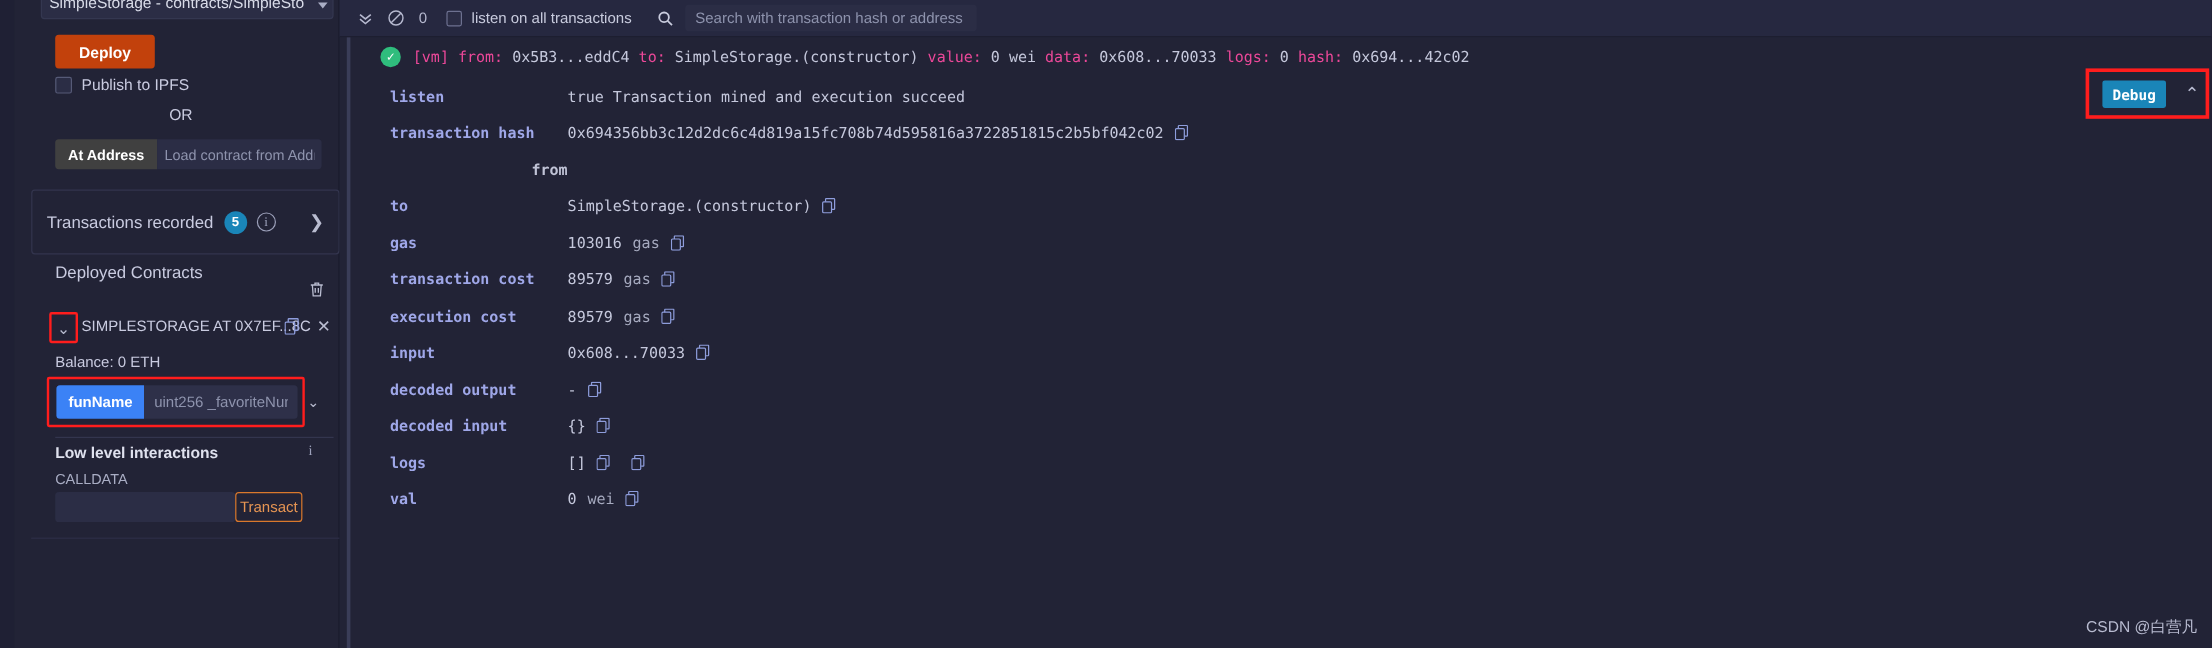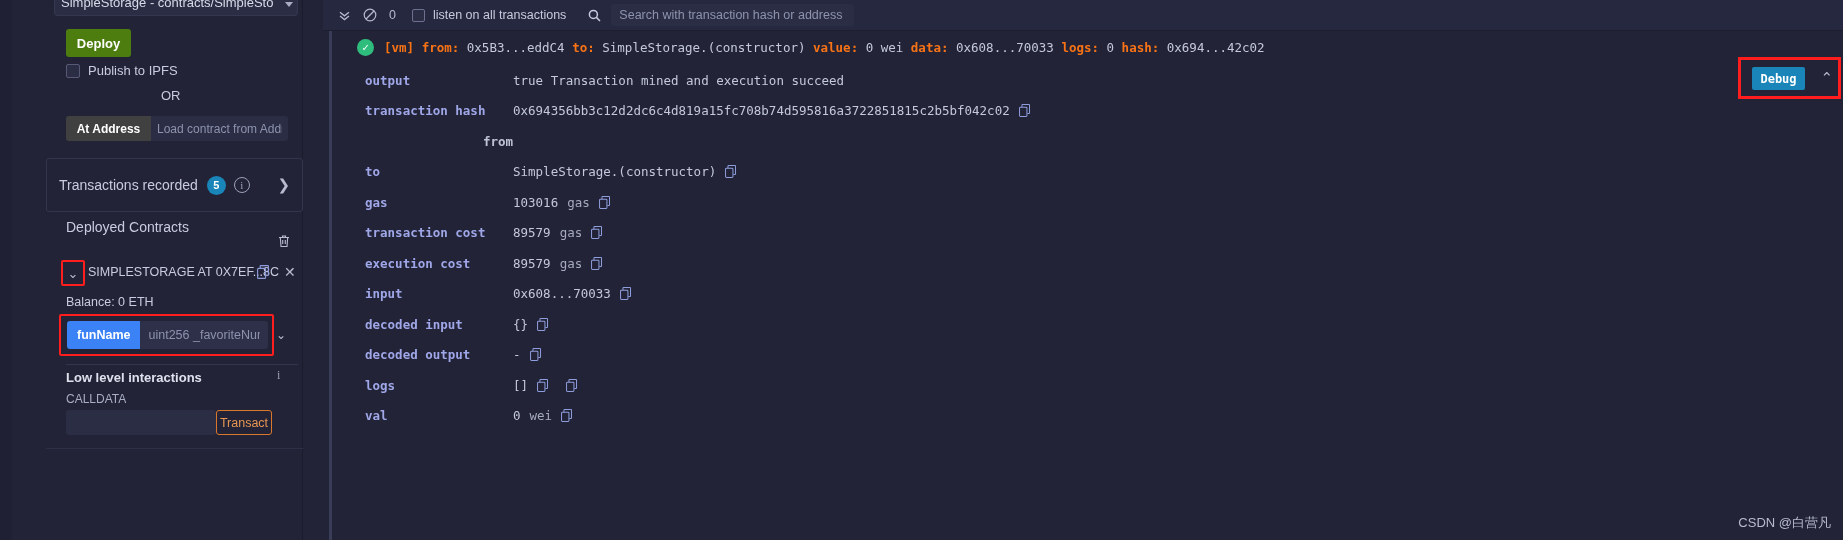--- a/index.html
+++ b/index.html
@@ -2,21 +2,21 @@
 <html><head>
 <meta charset="utf-8">
 <style>
   * { box-sizing: border-box; margin: 0; padding: 0; }
   html, body {
     width: 1843px; height: 540px;
     background: #222336;
     font-family: "Liberation Sans", sans-serif;
     overflow: hidden;
   }
-  #app { position: relative; width: 1843px; height: 540px; display: flex; gap: 20px; }
+  #app { position: relative; width: 1843px; height: 540px; display: flex; }
 
   
   #left-rail { width: 12px; height: 540px; background: #1f2034; flex: 0 0 12px; }
   #sidepanel {
     width: 271px; flex: 0 0 271px; height: 540px;
     background: #222336; color: #c9cbe0;
     position: relative; border-right: 1px solid #1a1b2c;
   }
 
   .contract-select {
@@ -25,22 +25,22 @@
     color: #d8dbe8; font-size: 13px; padding: 4px 18px 0 6px;
     white-space: nowrap; overflow: hidden;
   }
   .contract-select .caret {
     position: absolute; right: 4px; top: 11px;
     width: 0; height: 0; border-left: 4px solid transparent;
     border-right: 4px solid transparent; border-top: 5px solid #a9adc4;
   }
 
   .deploy-btn {
-    position: absolute; left: 34px; top: 29px; width: 65px; height: 28px;
-    background: #4d7c0f; border: none; border-radius: 3px;
+    position: absolute; left: 34px; top: 29px; width: 83px; height: 28px;
+    background: #c2410c; border: none; border-radius: 3px;
     color: #fff; font-size: 13px; font-weight: bold; cursor: pointer;
   }
   .ipfs-row { position: absolute; left: 34px; top: 63px; display: flex; align-items: center; gap: 8px; }
   .cbox {
     width: 14px; height: 14px; background: #2b2d45;
     border: 1px solid #565a77; border-radius: 2px; cursor: pointer;
   }
   .ipfs-row .lbl { font-size: 13px; color: #c9cbe0; }
 
   .or-text {
@@ -170,21 +170,21 @@
     display: flex; align-items: center; gap: 10px;
     font-family: "DejaVu Sans Mono", monospace; font-size: 12.5px;
   }
   .ok-circle {
     width: 17px; height: 17px; border-radius: 50%; background: #2fbd7d;
     display: flex; align-items: center; justify-content: center;
     color: #fff; font-size: 11px; font-weight: bold;
     flex: 0 0 17px;
   }
   .tx-header .seg { white-space: nowrap; }
-  .k { color: #f97316; font-weight: bold; }
+  .k { color: #ec4899; font-weight: normal; }
   .v { color: #c5c8dc; }
 
   .rows { position: absolute; left: 0; top: 34px; width: 100%; }
   .drow { height: 30.5px; display: flex; align-items: center; font-family: "DejaVu Sans Mono", monospace; }
   .dlabel {
     width: 190px; flex: 0 0 190px; padding-left: 42px;
     font-size: 12.5px; color: #9fa7e8; font-weight: bold;
   }
   .dlabel.plain { color: #c0c3d6; font-weight: bold; text-align: right; }
   .dval { font-size: 12.5px; color: #c5c8dc; display: flex; align-items: center; gap: 9px; }
@@ -314,21 +314,21 @@
     <div class="term-body">
       <div class="term-left-bar"></div>
 
       <div class="tx-header">
         <span class="ok-circle">✓</span>
         <span class="seg" id="hdr"><span class="k">[vm]</span> <span class="k">from:</span><span class="v"> 0x5B3...eddC4</span> <span class="k">to:</span><span class="v"> SimpleStorage.(constructor)</span> <span class="k">value:</span><span class="v"> 0 wei</span> <span class="k">data:</span><span class="v"> 0x608...70033</span> <span class="k">logs:</span><span class="v"> 0</span> <span class="k">hash:</span><span class="v"> 0x694...42c02</span></span>
       </div>
 
       <div class="rows" id="rows">
           <div class="drow">
-            <div class="dlabel">output</div>
+            <div class="dlabel">listen</div>
             <div class="dval">
               <span>true Transaction mined and execution succeed</span>
             </div>
           </div>
           <div class="drow">
             <div class="dlabel">transaction hash</div>
             <div class="dval">
               <span>0x694356bb3c12d2dc6c4d819a15fc708b74d595816a3722851815c2b5bf042c02</span>
               <span style="cursor: pointer;">
                 <svg width="12" height="13" viewBox="0 0 13 14" fill="none" stroke="#8e9ddc" stroke-width="1.1">
@@ -398,35 +398,35 @@
               <span>0x608...70033</span>
               <span style="cursor: pointer;">
                 <svg width="12" height="13" viewBox="0 0 13 14" fill="none" stroke="#8e9ddc" stroke-width="1.1">
                   <rect x="0.6" y="3.4" width="8" height="10" rx="1"></rect>
                   <path d="M3.2 3.4V1.2c0-.3.3-.6.6-.6h7c.3 0 .6.3.6.6v8.4c0 .3-.3.6-.6.6H9"></path>
                 </svg>
               </span>
             </div>
           </div>
           <div class="drow">
+            <div class="dlabel">decoded output</div>
+            <div class="dval">
+              <span>-</span>
+              <span style="cursor: pointer;">
+                <svg width="12" height="13" viewBox="0 0 13 14" fill="none" stroke="#8e9ddc" stroke-width="1.1">
+                  <rect x="0.6" y="3.4" width="8" height="10" rx="1"></rect>
+                  <path d="M3.2 3.4V1.2c0-.3.3-.6.6-.6h7c.3 0 .6.3.6.6v8.4c0 .3-.3.6-.6.6H9"></path>
+                </svg>
+              </span>
+            </div>
+          </div>
+          <div class="drow">
             <div class="dlabel">decoded input</div>
             <div class="dval">
               <span>{}</span>
-              <span style="cursor: pointer;">
-                <svg width="12" height="13" viewBox="0 0 13 14" fill="none" stroke="#8e9ddc" stroke-width="1.1">
-                  <rect x="0.6" y="3.4" width="8" height="10" rx="1"></rect>
-                  <path d="M3.2 3.4V1.2c0-.3.3-.6.6-.6h7c.3 0 .6.3.6.6v8.4c0 .3-.3.6-.6.6H9"></path>
-                </svg>
-              </span>
-            </div>
-          </div>
-          <div class="drow">
-            <div class="dlabel">decoded output</div>
-            <div class="dval">
-              <span>-</span>
               <span style="cursor: pointer;">
                 <svg width="12" height="13" viewBox="0 0 13 14" fill="none" stroke="#8e9ddc" stroke-width="1.1">
                   <rect x="0.6" y="3.4" width="8" height="10" rx="1"></rect>
                   <path d="M3.2 3.4V1.2c0-.3.3-.6.6-.6h7c.3 0 .6.3.6.6v8.4c0 .3-.3.6-.6.6H9"></path>
                 </svg>
               </span>
             </div>
           </div>
           <div class="drow">
             <div class="dlabel">logs</div>

